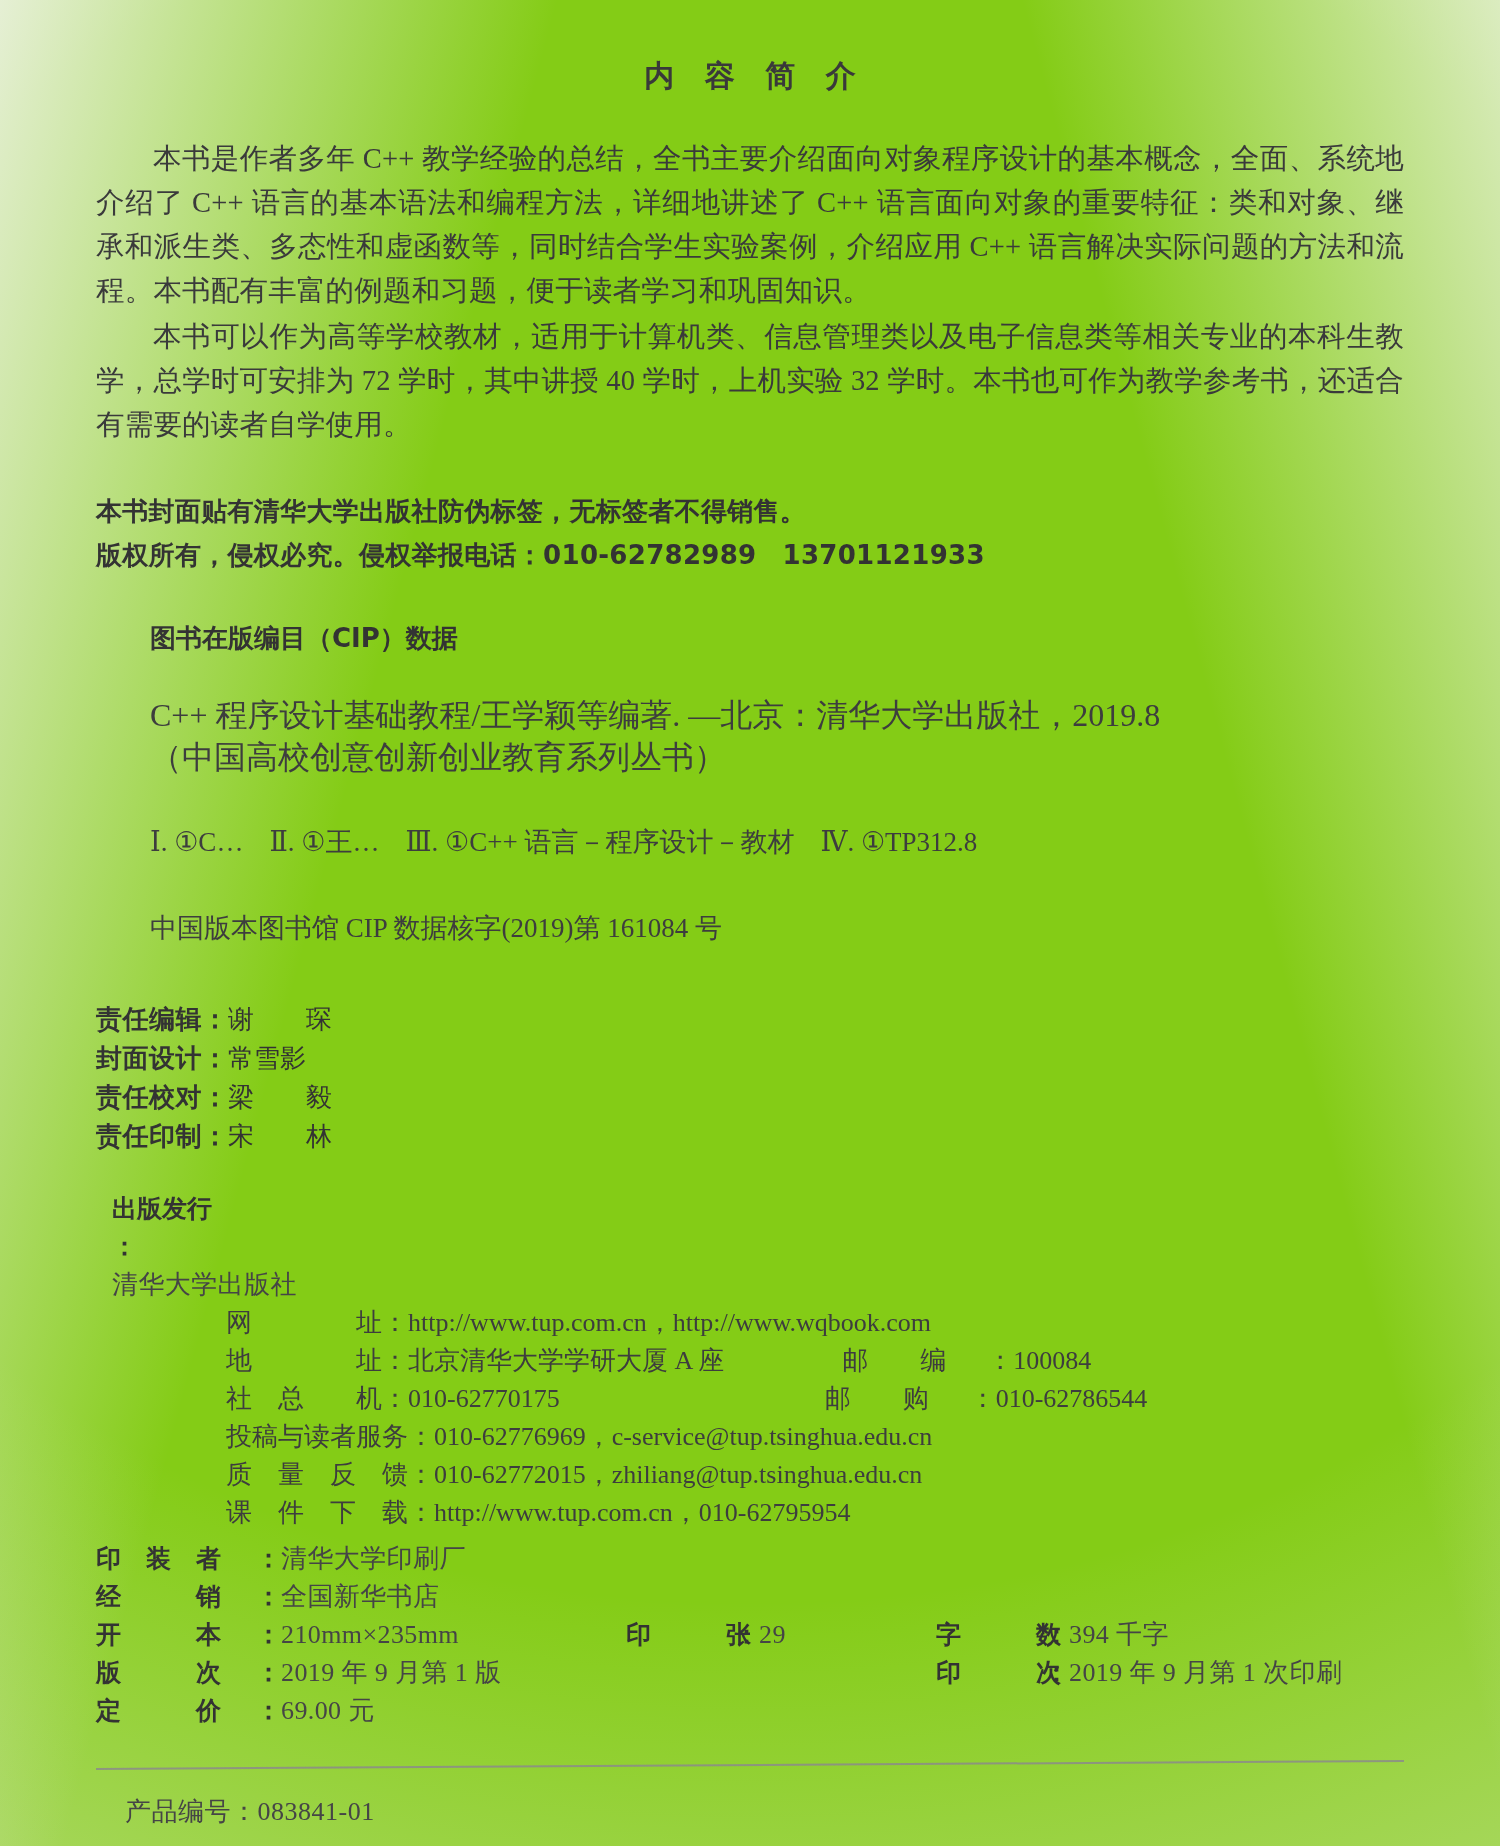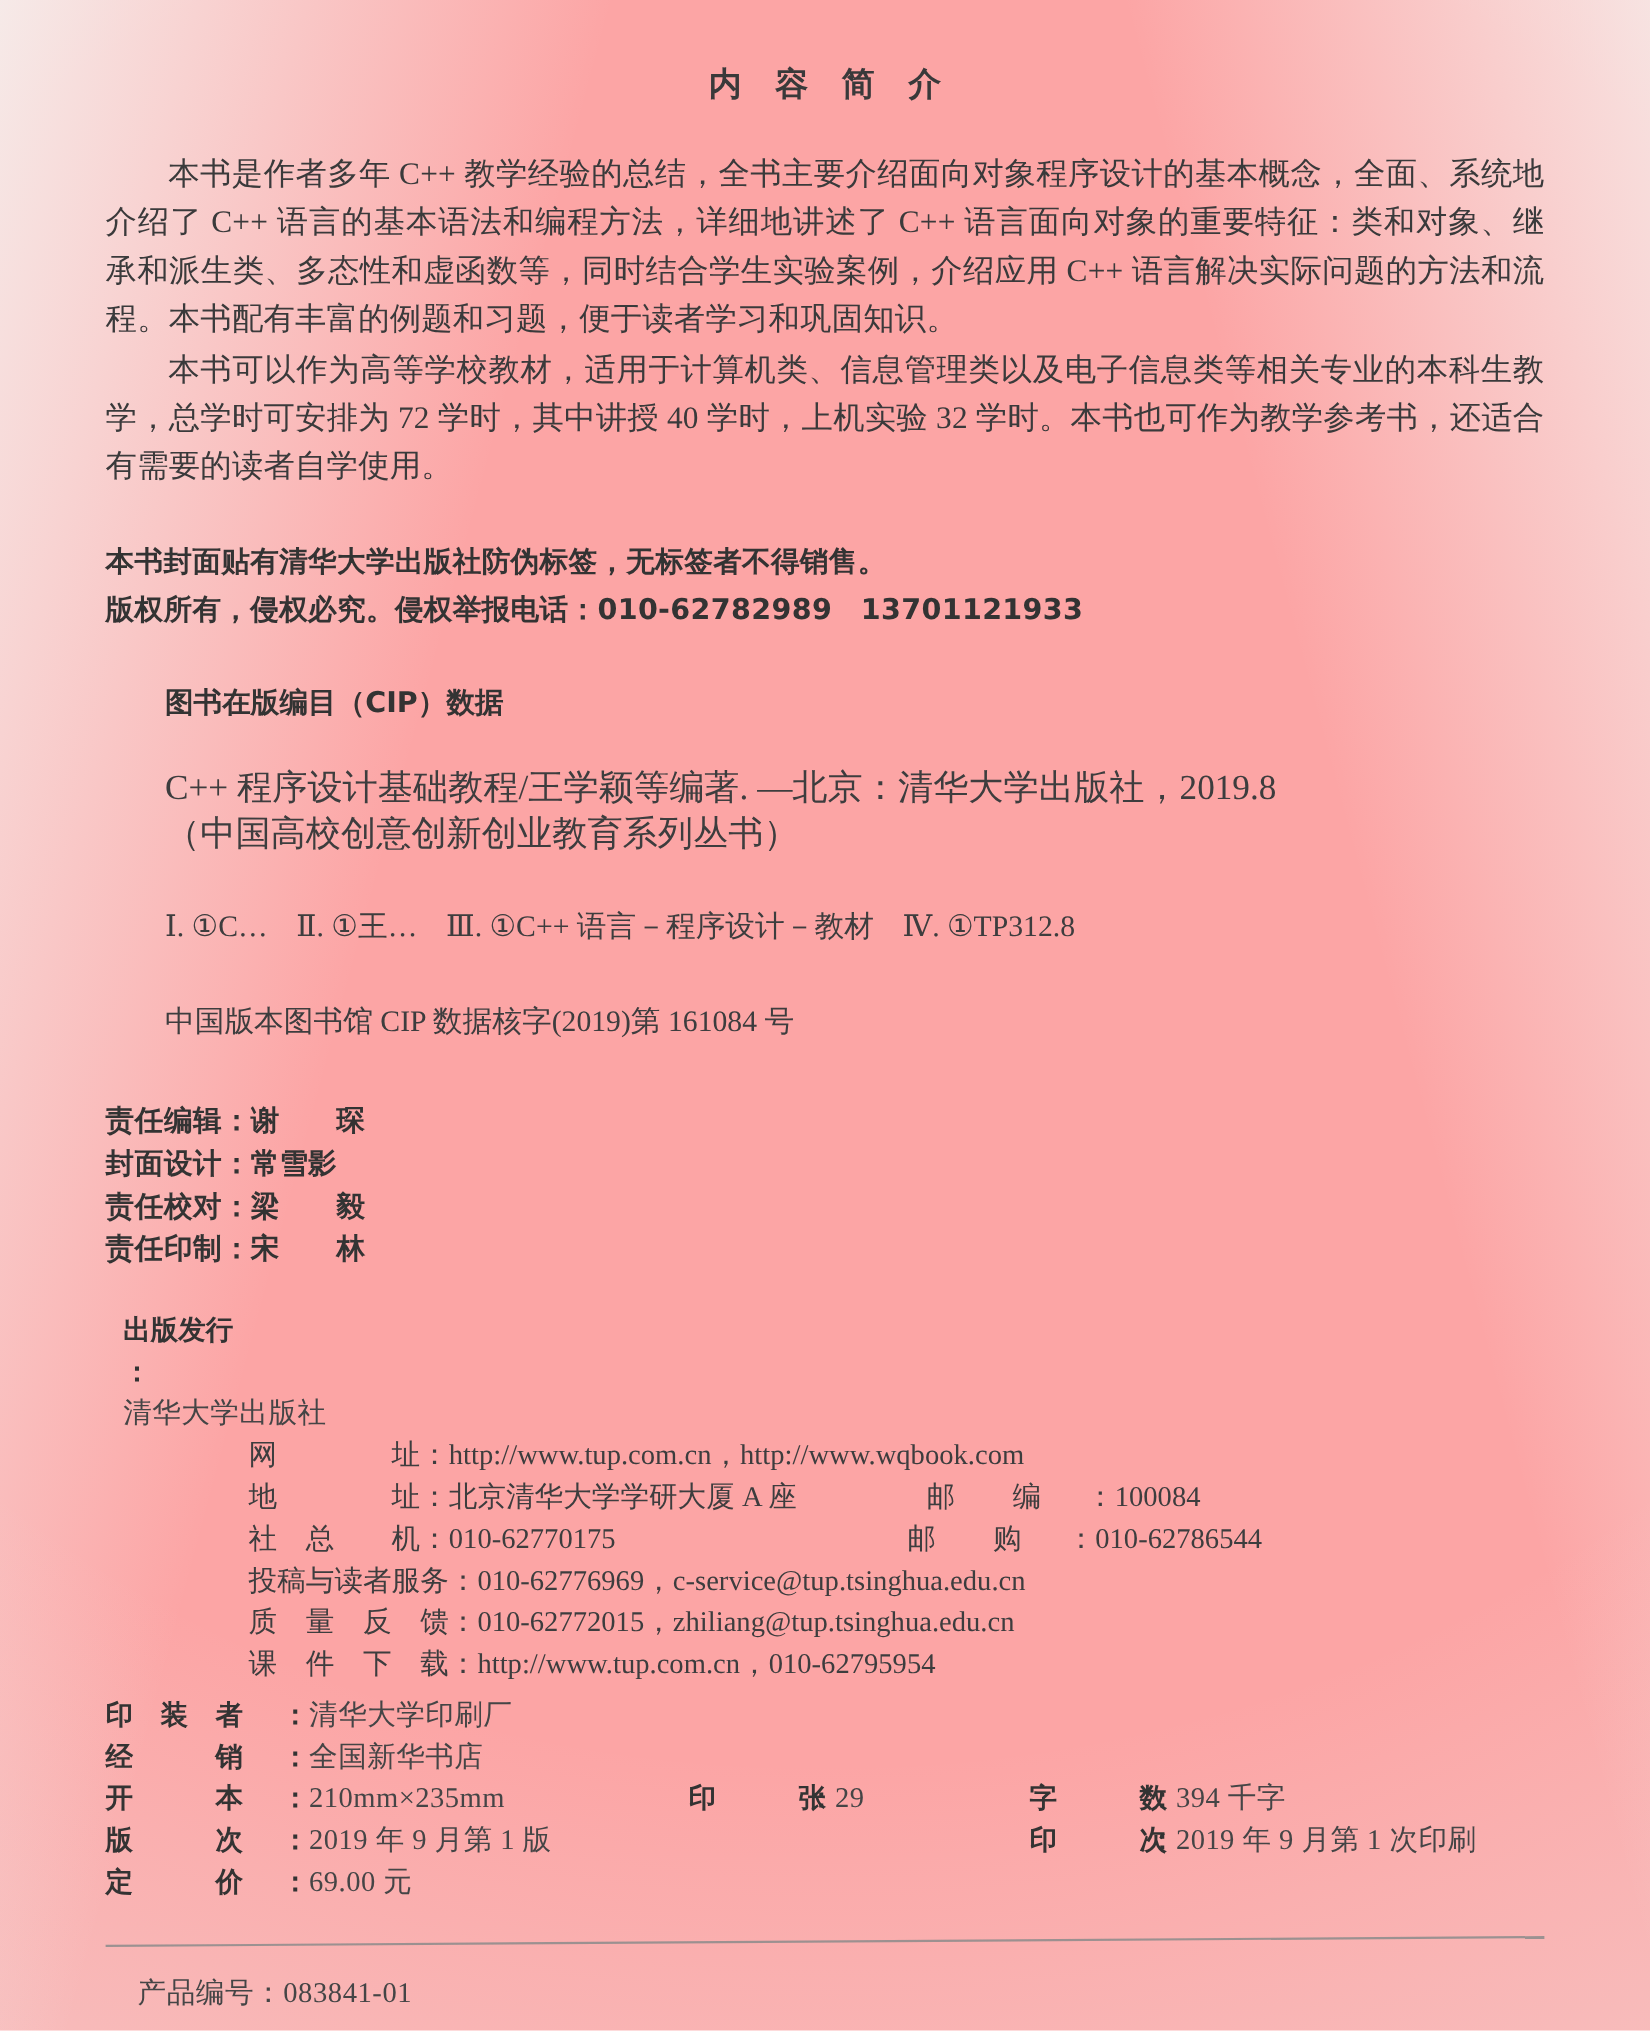--- a/index.html
+++ b/index.html
@@ -11,21 +11,21 @@
     width: 1500px;
     height: 1846px;
     position: relative;
     font-family: "Liberation Serif", "DejaVu Serif", serif;
     color: #3b3b3b;
     overflow: hidden;
   }
   .page {
     position: absolute;
     inset: 0;
-    background: #fca5a5;
+    background: #84cc16;
   }
   
   .paper-tone {
     position: absolute;
     inset: 0;
     background:
       linear-gradient(105deg, rgba(245,245,243,0.85) 0%, rgba(255,255,255,0) 28%),
       linear-gradient(255deg, rgba(246,246,244,0.75) 0%, rgba(255,255,255,0) 24%),
       radial-gradient(130% 85% at 50% 40%, rgba(255,255,255,0) 55%, rgba(238,238,236,0.55) 100%);
     pointer-events: none;
@@ -104,21 +104,21 @@
   
   .staff {
     margin: 54px 0 0 96px;
     font-family: "DejaVu Sans", "Liberation Sans", sans-serif;
     font-weight: bold;
     font-size: 26px;
     line-height: 39px;
     color: #333;
   }
   .staff .k { letter-spacing: 0.5px; }
-  .staff .v { font-weight: bold; }
+  .staff .v { font-weight: normal; }
 
   
   .pub {
     margin: 34px 0 0 96px;
     font-size: 26px;
     line-height: 38px;
     color: #3d3d3e;
   }
   .pub-line { display: flex; align-items: baseline; white-space: nowrap; flex-direction: column; }
   .pub-line .lbl {

